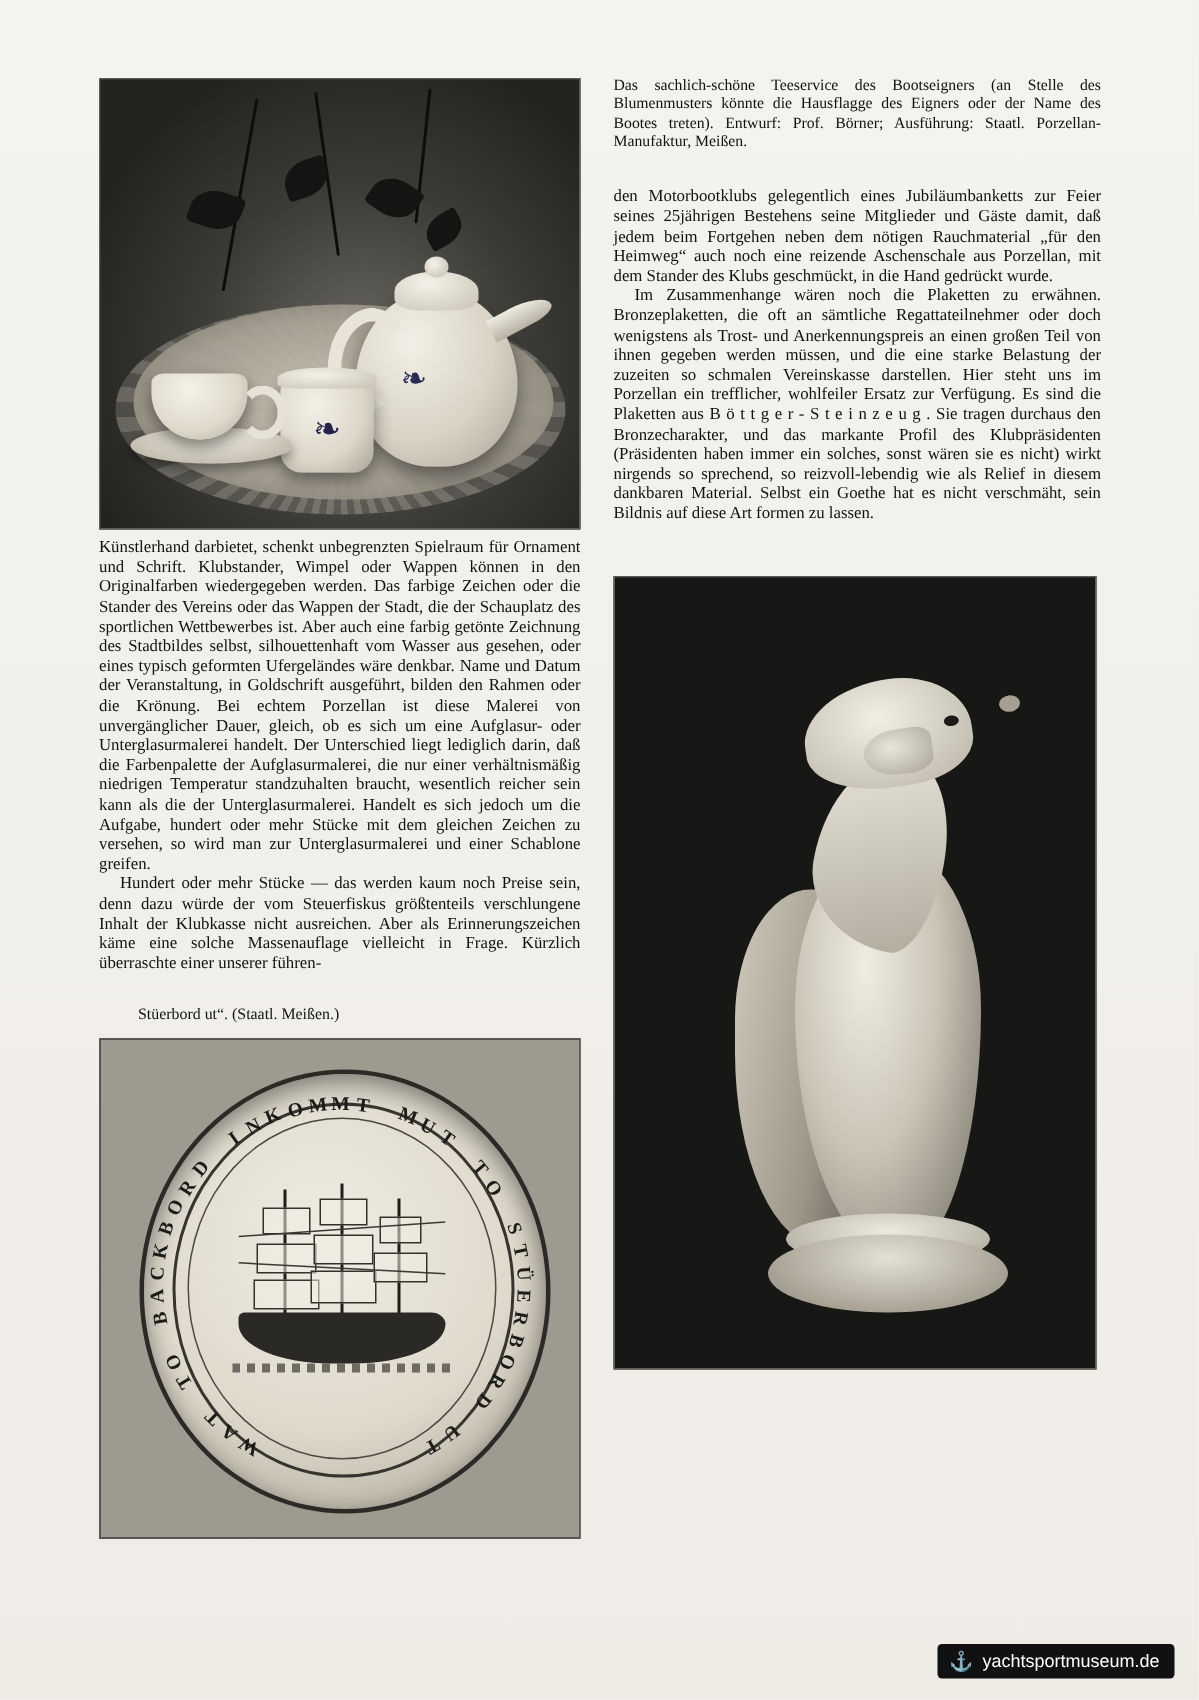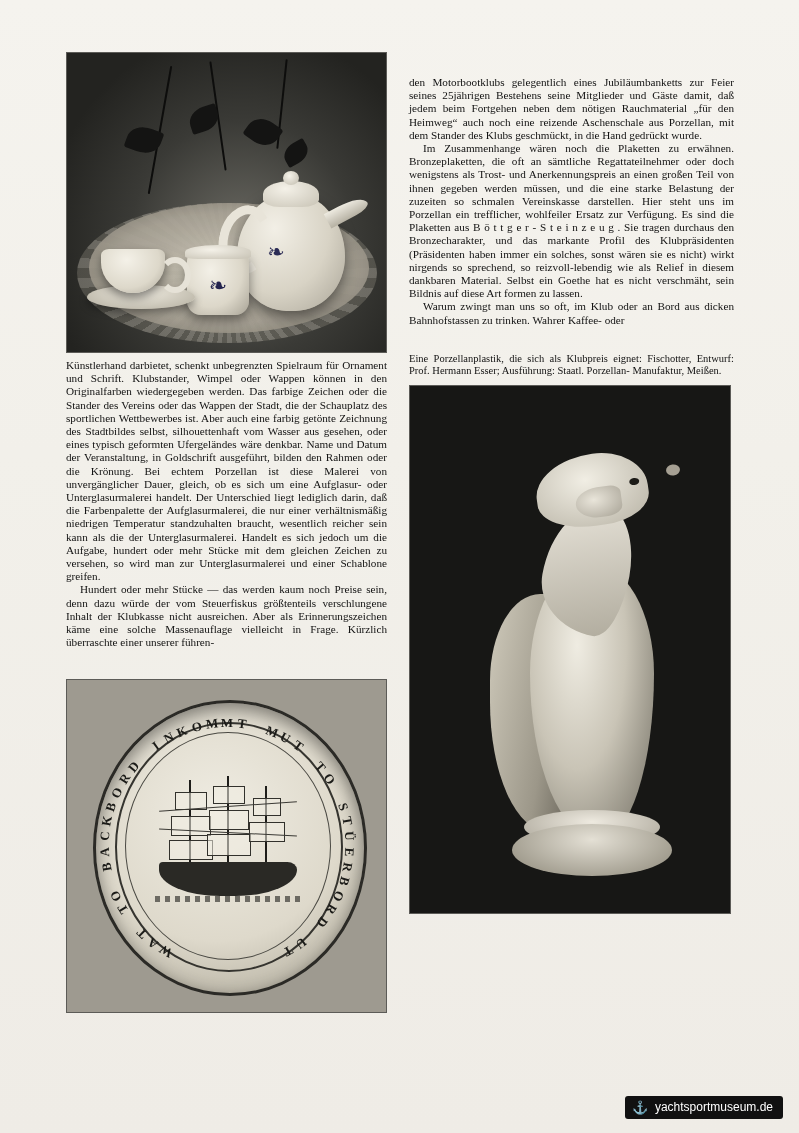--- a/index.html
+++ b/index.html
@@ -289,20 +289,21 @@
     </div>
 
     <div class="body">
       <p>Künstlerhand darbietet, schenkt unbegrenzten Spielraum für Ornament und Schrift. Klubstander, Wimpel oder Wappen können in den Originalfarben wiedergegeben werden. Das farbige Zeichen oder die Stander des Vereins oder das Wappen der Stadt, die der Schauplatz des sportlichen Wettbewerbes ist. Aber auch eine farbig getönte Zeichnung des Stadtbildes selbst, silhouettenhaft vom Wasser aus gesehen, oder eines typisch geformten Ufergeländes wäre denkbar. Name und Datum der Veranstaltung, in Goldschrift ausgeführt, bilden den Rahmen oder die Krönung. Bei echtem Porzellan ist diese Malerei von unvergänglicher Dauer, gleich, ob es sich um eine Aufglasur- oder Unterglasurmalerei handelt. Der Unterschied liegt lediglich darin, daß die Farbenpalette der Aufglasurmalerei, die nur einer verhältnismäßig niedrigen Temperatur standzuhalten braucht, wesentlich reicher sein kann als die der Unterglasurmalerei. Handelt es sich jedoch um die Aufgabe, hundert oder mehr Stücke mit dem gleichen Zeichen zu versehen, so wird man zur Unterglasurmalerei und einer Schablone greifen.</p>
       <p class="ind">Hundert oder mehr Stücke — das werden kaum noch Preise sein, denn dazu würde der vom Steuerfiskus größtenteils verschlungene Inhalt der Klubkasse nicht ausreichen. Aber als Erinnerungszeichen käme eine solche Massenauflage vielleicht in Frage.   Kürzlich überraschte einer unserer führen-</p>
     </div>
 
     <div style="height:22px"></div>
 
     <div class="cap">
+      <span class="ind" style="padding-left:26px">Stüerbord ut“.  (Staatl. Meißen.)</span>
     </div>
 
     <div style="height:8px"></div>
 
     <div class="photo plate">
       <div class="plate-bg"></div>
       <div class="plate-disc"></div>
       <div class="plate-ring"></div>
       <div class="plate-ring2"></div>
 
@@ -367,36 +368,31 @@
         <div class="sailline" style="left:6px;top:30px;width:138px;transform:rotate(-4deg);"></div>
         <div class="sailline" style="left:6px;top:56px;width:138px;transform:rotate(3deg);"></div>
         <div class="hull"></div>
         <div class="wave" style="top:120px;"></div>
       </div>
     </div>
   </div>
 
   <div class="col-right">
 
+    <div class="cap-right">Das sachlich-schöne Teeservice des Bootseigners (an Stelle des Blumenmusters könnte die Hausflagge des Eigners oder der Name des Bootes treten). Entwurf: Prof. Börner; Ausführung: Staatl. Porzellan-Manufaktur, Meißen.</div>
 
     <div style="height:18px"></div>
 
     <div class="body">
       <p>den Motorbootklubs gelegentlich eines Jubiläumbanketts zur Feier seines 25jährigen Bestehens seine Mitglieder und Gäste damit, daß jedem beim Fortgehen neben dem nötigen Rauchmaterial „für den Heimweg“ auch noch eine reizende Aschenschale aus Porzellan, mit dem Stander des Klubs geschmückt, in die Hand gedrückt wurde.</p>
       <p class="ind">Im Zusammenhange wären noch die Plaketten zu erwähnen. Bronzeplaketten, die oft an sämtliche Regattateilnehmer oder doch wenigstens als Trost- und Anerkennungspreis an einen großen Teil von ihnen gegeben werden müssen, und die eine starke Belastung der zuzeiten so schmalen Vereinskasse darstellen. Hier steht uns im Porzellan ein trefflicher, wohlfeiler Ersatz zur Verfügung. Es sind die Plaketten aus B ö t t g e r - S t e i n z e u g . Sie tragen durchaus den Bronzecharakter, und das markante Profil des Klubpräsidenten (Präsidenten haben immer ein solches, sonst wären sie es nicht) wirkt nirgends so sprechend, so reizvoll-lebendig wie als Relief in diesem dankbaren Material. Selbst ein Goethe hat es nicht verschmäht, sein Bildnis auf diese Art formen zu lassen.</p>
-      <p class="ind">Warum zwingt man uns so oft, im Klub oder an Bord aus dicken Bahnhofstassen zu trinken.   Wahrer Kaffee- oder</p>
     </div>
 
     <div style="height:26px"></div>
 
-    <div class="cap-right">
-      <span class="ind">Eine Porzellanplastik, die sich als Klubpreis eignet: Fischotter,</span>
-      <span class="ind">Entwurf: Prof. Hermann Esser; Ausführung: Staatl. Porzellan-</span>
-      <span class="ind cap-center">Manufaktur, Meißen.</span>
-    </div>
 
     <div style="height:8px"></div>
 
     <div class="photo otter">
       <div class="otter-bg"></div>
       <div class="otter-body">
         <div class="o-tail"></div>
         <div class="o-torso"></div>
         <div class="o-neck"></div>
         <div class="o-head">

